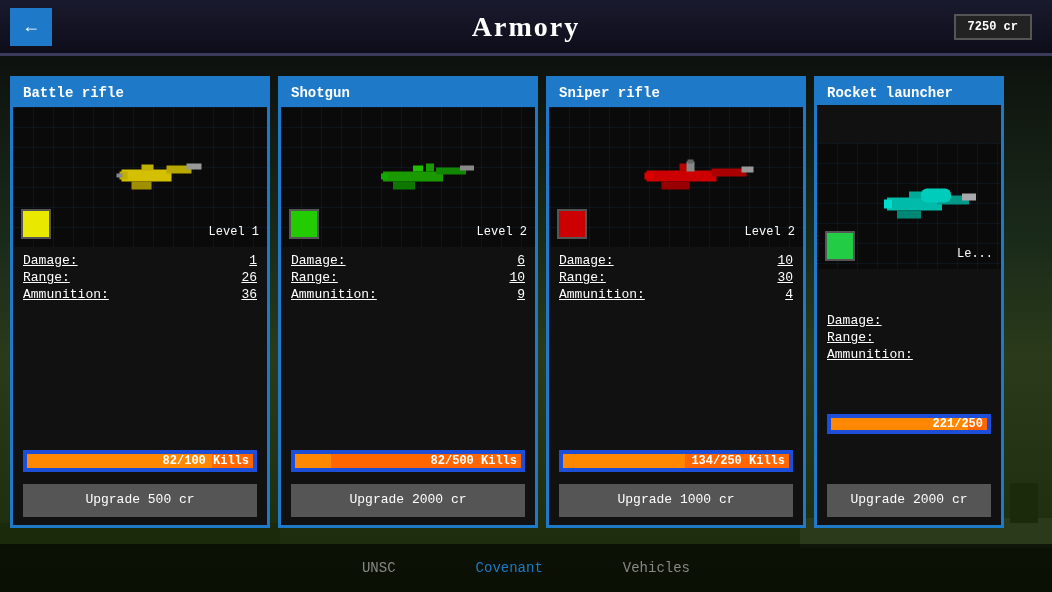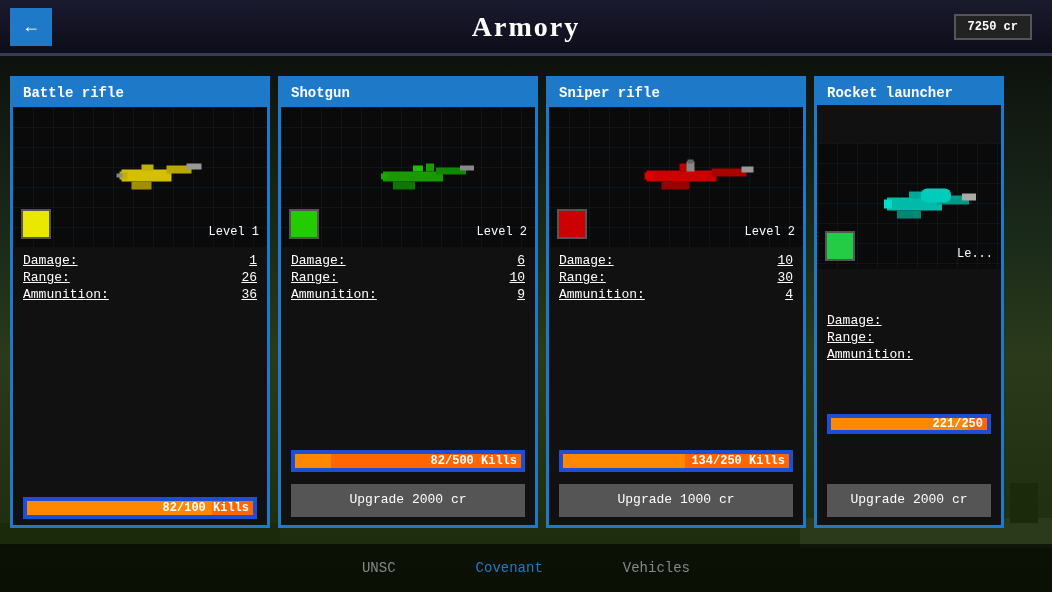--- a/index.html
+++ b/index.html
@@ -310,20 +310,22 @@
       </div>
       <div class="stat-row">
         <span>Ammunition:</span>
         <span>36</span>
       </div>
     </div>
     <div class="kills-bar-container">
       <div class="kills-bar-fill" style="width:82%"></div>
       <span class="kills-text">82/100 Kills</span>
     </div>
+    <button class="upgrade-btn">Upgrade
+500 cr</button>
   </div>
 
   <div class="weapon-card">
     <div class="weapon-card-header">Shotgun</div>
     <div class="weapon-preview">
       <div class="weapon-color-box" style="background:#22cc00;"></div>
 
       <svg class="weapon-img" width="100" height="50" viewBox="0 0 100 50" xmlns="http://www.w3.org/2000/svg">
         <rect x="5" y="22" width="60" height="10" fill="#1a9900"></rect>
         <rect x="58" y="18" width="30" height="7" fill="#118800"></rect>

